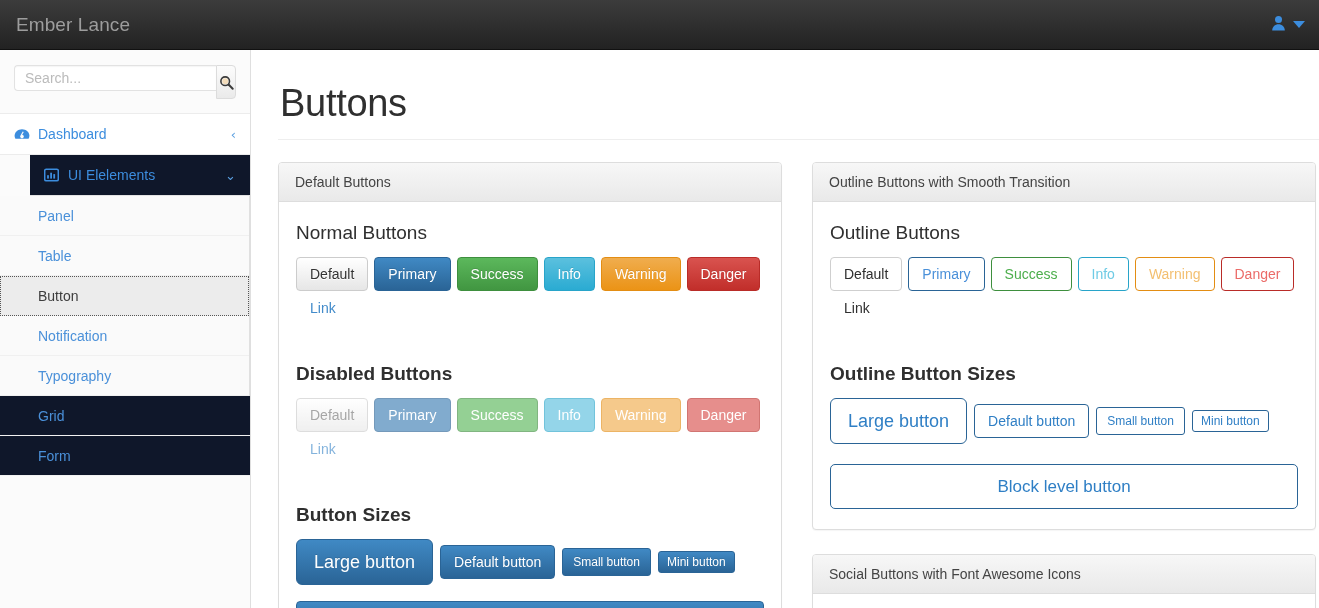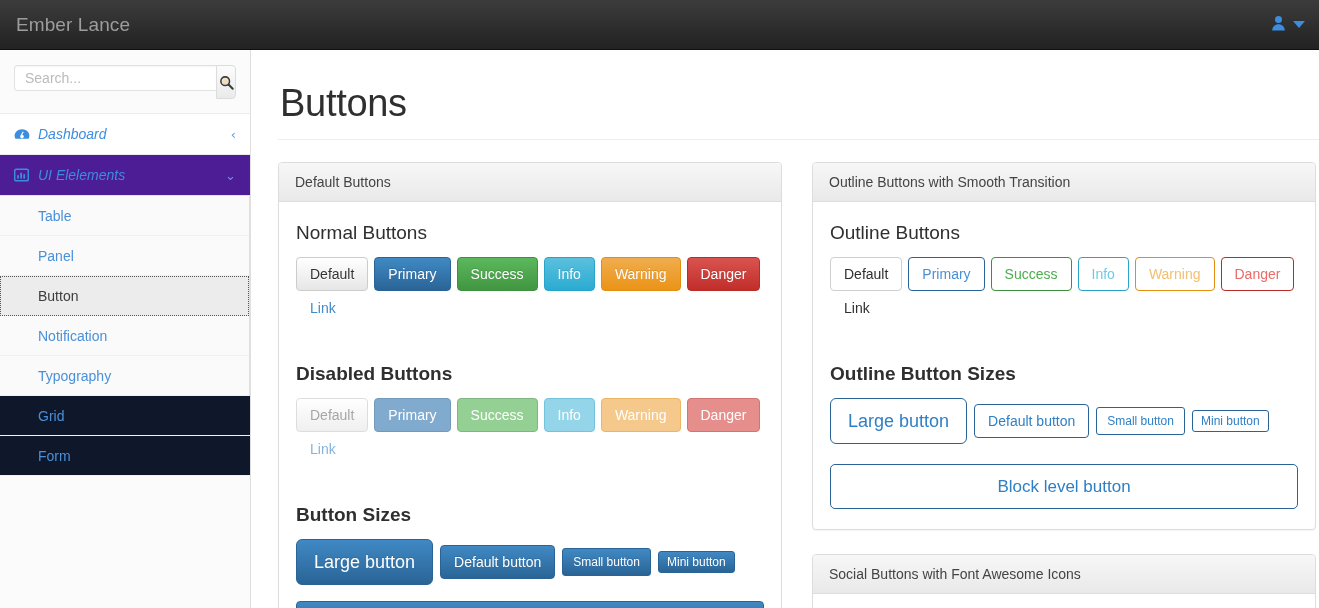--- a/index.html
+++ b/index.html
@@ -83,23 +83,23 @@
     display: flex; align-items: center;
     height: 41px;
     padding: 0 14px 0 14px;
     color: #3c8dde;
     font-size: 14px;
     border-bottom: 1px solid #ececec;
     background: #fff;
     cursor: pointer;
     position: relative;
   }
-  .nav-item.open { background: #4c1d95; border-bottom-color: #e3e3e3; }
+  .nav-item.open { background: #0f172a; border-bottom-color: #e3e3e3; margin-left: 30px; }
   .nav-ico { width: 22px; display: flex; align-items: center; }
-  .nav-label { flex: 1 1 auto; padding-left: 2px; font-style: italic; }
+  .nav-label { flex: 1 1 auto; padding-left: 2px; }
   .chev {
     color: #5a9fe0; font-size: 13px; line-height: 1;
     font-family: "DejaVu Sans", sans-serif;
   }
 
   .subnav { list-style: none; margin: 0; padding: 0; background: #fafafa; border-right: 1px solid #e0e0e0; }
   .subnav-item {
     height: 40px;
     display: flex; align-items: center;
     padding-left: 38px;
@@ -280,24 +280,24 @@
           <rect x="9.3" y="6.1" width="1.8" height="4.5" fill="#3c8dde"></rect>
         </svg>
       </span>
       <span class="nav-label">UI Elelements</span>
       <span class="chev">⌄</span>
     </li>
   </ul>
 
   <ul class="subnav">
     <li class="subnav-item">
+      <span>Panel</span>
+    </li>
+    <li class="subnav-item">
       <span>Table</span>
-    </li>
-    <li class="subnav-item">
-      <span>Panel</span>
     </li>
     <li class="subnav-item active">
       <span>Button</span>
     </li>
     <li class="subnav-item">
       <span>Notification</span>
     </li>
     <li class="subnav-item">
       <span>Typography</span>
     </li>

